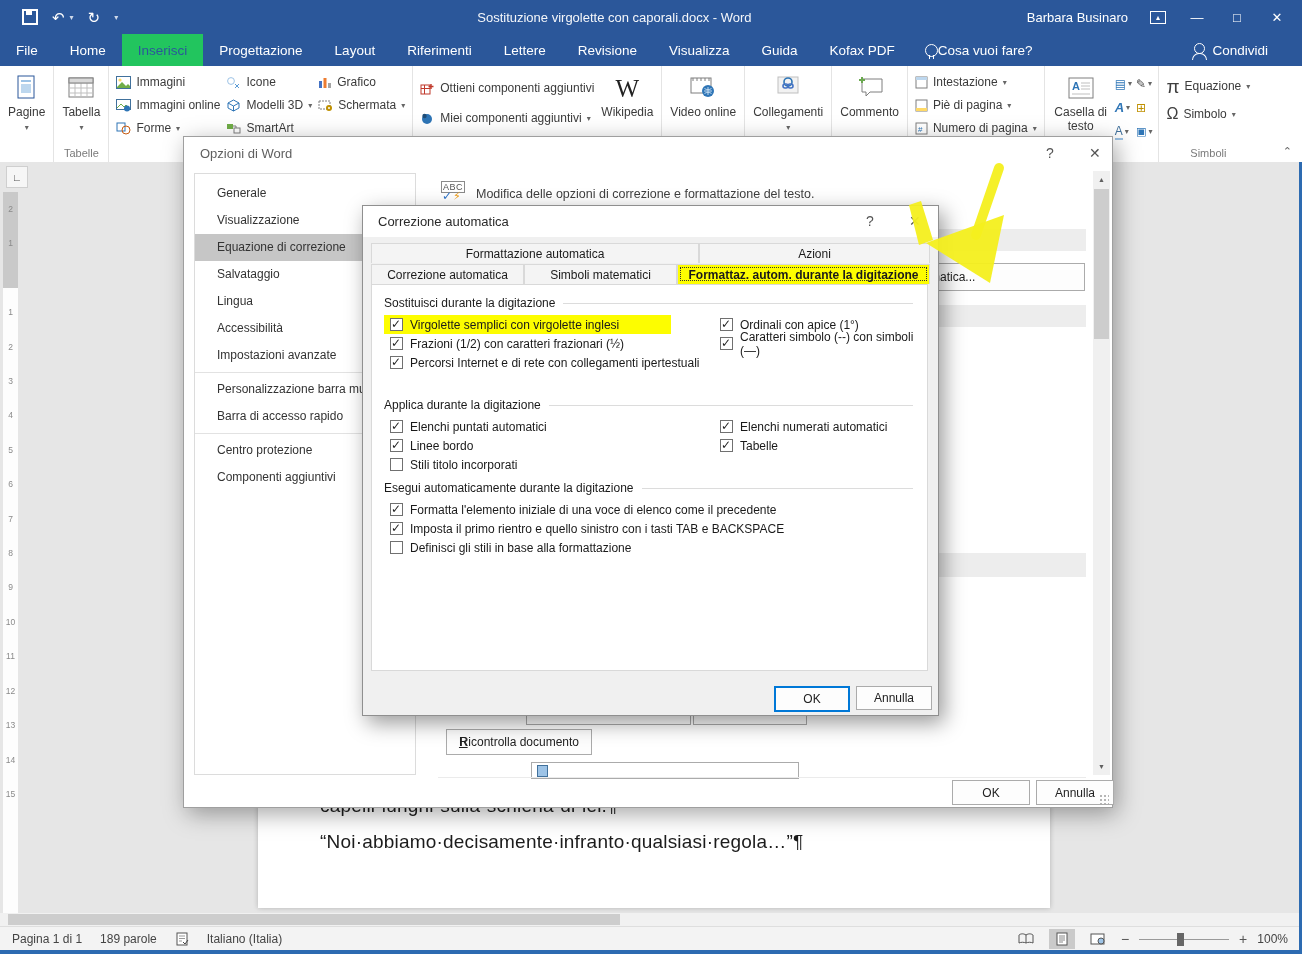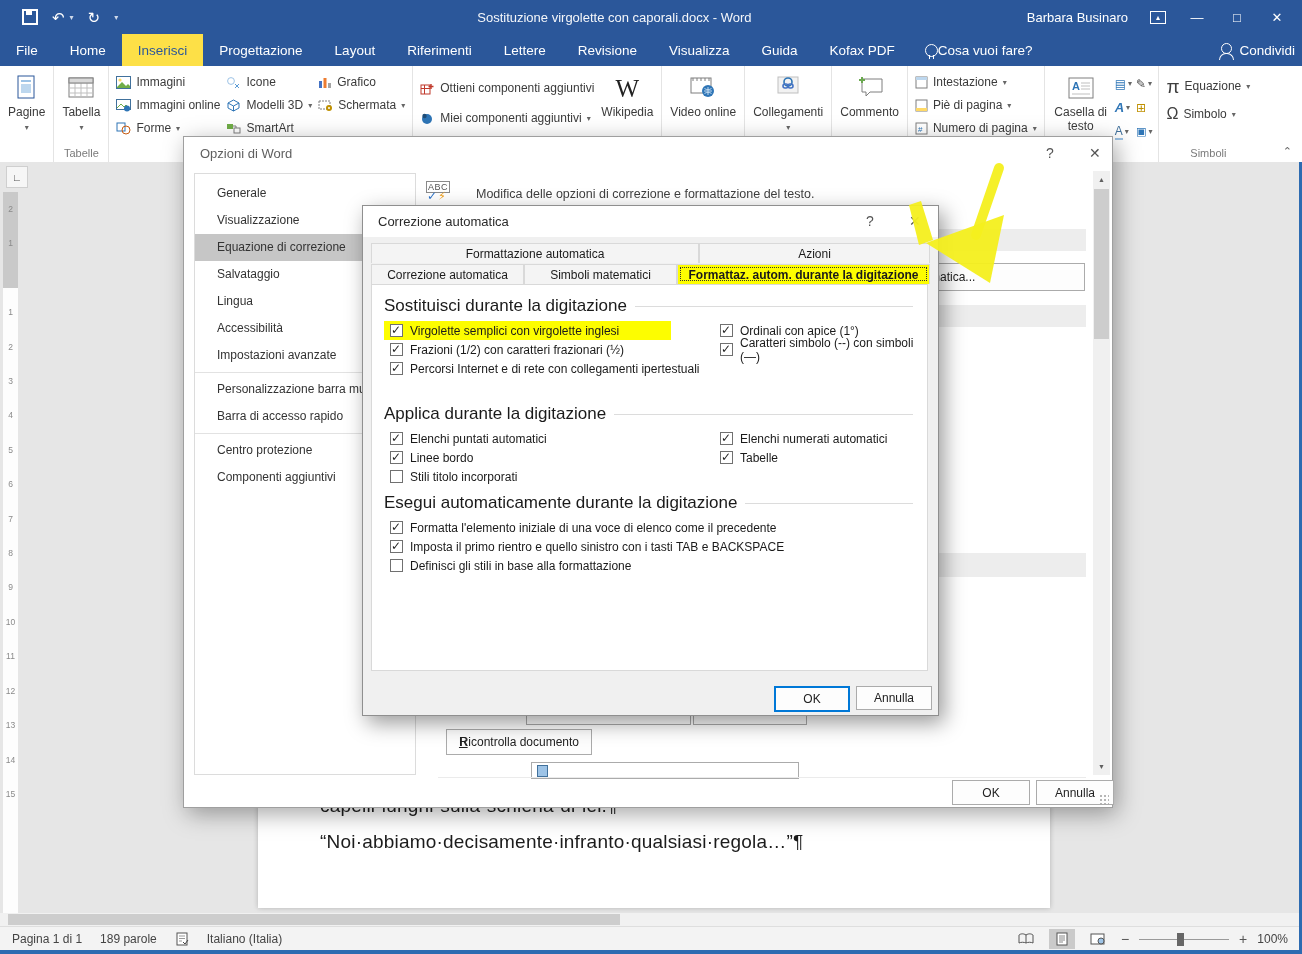--- a/index.html
+++ b/index.html
@@ -16,25 +16,25 @@
   .saveico::after{content:"";position:absolute;left:2px;top:0;width:6px;height:4px;background:#fff}
   .tcaret{font-size:8px;color:#cfd9ea;margin-left:-9px}
   .ttitle{flex:1;text-align:center;color:#ffffff;opacity:.95}
   .tbright{display:flex;align-items:center;gap:22px;padding-right:16px}
   .winbtn{font-size:13px;color:#fff;width:18px;text-align:center}
   .ribdisp{border:1px solid #fff;font-size:8px;width:14px;height:11px;line-height:11px;text-align:center}
   
   .tabrow{position:absolute;left:0;top:34px;width:1302px;height:32px;background:#2b579a;display:flex;
           align-items:stretch;font-size:13.5px;color:#fff}
   .rtab{padding:0 16px;display:flex;align-items:center;cursor:default;white-space:nowrap}
-  .rtab.active{background:#fde047;color:#2b579a}
+  .rtab.active{background:#22c55e;color:#2b579a}
   .searchbox{display:flex;align-items:center;padding:0 14px;color:#fff}
   .bulb{width:11px;height:11px;border:1.5px solid #fff;border-radius:50%;position:relative}
   .bulb::after{content:"";position:absolute;left:3px;top:10px;width:3px;height:4px;border-left:1.5px solid #fff;border-right:1.5px solid #fff}
-  .sharebox{margin-left:auto;display:flex;align-items:center;gap:7px;padding-right:7px}
+  .sharebox{margin-left:auto;display:flex;align-items:center;gap:7px;padding-right:34px}
   .person{width:9px;height:9px;border:1.5px solid #fff;border-radius:50%;position:relative;margin-top:-4px}
   .person::after{content:"";position:absolute;left:-3px;top:9px;width:13px;height:6px;border:1.5px solid #fff;border-bottom:none;border-radius:7px 7px 0 0}
   
   .ribbon{position:absolute;left:0;top:66px;width:1302px;height:96px;background:#fff;display:flex;
           border-bottom:1px solid #d5d5d5;color:#3b3b3b;font-size:12px}
   .rgroup{position:relative;border-right:1px solid #e4e4e4;display:flex;align-items:flex-start;padding:3px 4px 0 4px}
   .rglabel{position:absolute;bottom:3px;left:0;width:100%;text-align:center;font-size:11px;color:#7a7a7a}
   .rbig{display:flex;flex-direction:column;align-items:center;gap:3px;padding:4px 4px;text-align:center;line-height:1.15;cursor:default}
   .rcol{display:flex;flex-direction:column;gap:1px;padding-top:2px}
   .rsmall{display:flex;align-items:center;gap:5px;height:22px;padding:0 3px;white-space:nowrap;cursor:default}
@@ -64,42 +64,42 @@
   .dlgx{color:#555;font-size:14px}
   .dlgq{color:#555;font-size:14px}
   
   .wo{position:absolute;left:183px;top:136px;width:928px;height:670px;background:#fff;
       border:1px solid #9f9f9f;box-shadow:4px 6px 22px rgba(0,0,0,.35);font-size:12px;color:#333}
   .wotitle{position:absolute;left:16px;top:9px;font-size:13px;color:#5f5f5f}
   .wosidebar{position:absolute;left:10px;top:36px;width:220px;height:600px;border:1px solid #dcdcdc;background:#fff;overflow:hidden}
   .woitem{height:27px;line-height:27px;padding-left:22px;font-size:12px;color:#333;cursor:default;white-space:nowrap;overflow:hidden}
   .woitem.sel{background:#c6c6c6}
   .wosep{border-top:1px solid #e2e2e2;margin:3px 0}
-  .abcico{position:absolute;left:242px;top:42px;width:26px;height:24px}
+  .abcico{position:absolute;left:257px;top:42px;width:26px;height:24px}
   .abcico .t{font-size:9px;border:1px solid #8a8a8a;color:#555;padding:0 1px;letter-spacing:.5px}
   .abcico .c{color:#2e74c9;font-size:12px;font-weight:bold;position:absolute;left:1px;top:10px}
   .abcico .z{color:#f0a01e;font-size:11px;font-weight:bold;position:absolute;left:12px;top:11px}
   .woheader{position:absolute;left:292px;top:50px;font-size:12.5px;color:#3f3f3f}
   .woscroll{position:absolute;left:909px;top:34px;width:17px;height:604px;background:#f0f0f0}
   .sarrow{position:absolute;left:0;width:17px;height:17px;color:#606060;font-size:7px;display:flex;align-items:center;justify-content:center}
   .sthumb{position:absolute;left:1px;top:18px;width:15px;height:150px;background:#cdcdcd}
   .grip{position:absolute;right:3px;bottom:3px;width:10px;height:10px;
         background:radial-gradient(circle at 2px 2px,#b5b5b5 1px,transparent 1.2px) 0 0/4px 4px}
   
   .ac{position:absolute;left:362px;top:205px;width:575px;height:509px;background:#f0f0f0;
       border:1px solid #8f8f8f;box-shadow:5px 7px 20px rgba(0,0,0,.4);font-size:12px;color:#1a1a1a}
   .actitlebar{position:absolute;left:0;top:0;width:100%;height:31px;background:#fff}
   .actitle{position:absolute;left:15px;top:8px;font-size:13px;color:#2a2a2a}
   .tabs1{position:absolute;left:8px;top:37px;display:flex;width:559px}
   .tabs2{position:absolute;left:8px;top:58px;display:flex;width:559px}
   .actab{height:20px;line-height:20px;text-align:center;background:#f4f4f4;border:1px solid #d9d9d9;
          border-bottom:none;font-size:12px;color:#1a1a1a;box-sizing:border-box;cursor:default}
   .actab.activeyellow{background:#fdfd00;outline:1px dotted #333;outline-offset:-4px;font-weight:bold;z-index:3;position:relative}
   .acbody{position:absolute;left:8px;top:78px;width:557px;height:387px;background:#fff;border:1px solid #d9d9d9;box-sizing:border-box;padding:4px 12px}
-  .sect-h{display:flex;align-items:center;gap:8px;font-size:17px;color:#1a1a1a;margin:7px 0 5px}
+  .sect-h{display:flex;align-items:center;gap:8px;font-size:12px;color:#1a1a1a;margin:7px 0 5px}
   .sect-h::after{content:"";flex:1;border-top:1px solid #dcdcdc;margin-right:2px}
   .cols{display:flex}
   .colL{width:330px}
   .colR{flex:1}
   .cbrow{display:flex;align-items:center;gap:7px;height:19px;padding-left:6px;cursor:default}
   .cb{width:13px;height:13px;border:1px solid #707070;background:#fff;position:relative;flex:0 0 13px;box-sizing:border-box}
   .cbrow.checked .cb::after{content:"✓";position:absolute;left:0px;top:-2px;font-size:12px;font-weight:bold;color:#1f1f1f}
   .cbrow.hl{background:#fdfd00;padding-right:52px;width:fit-content}
   .acok{position:absolute;left:411px;top:480px;width:72px;height:22px;border:2px solid #0078d7}
   .acannulla{position:absolute;left:493px;top:480px;width:74px;height:22px}

